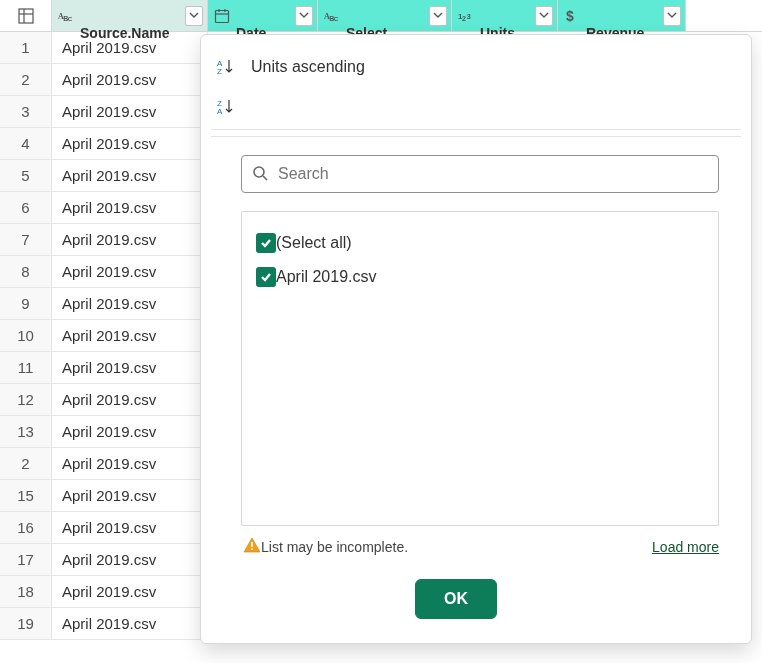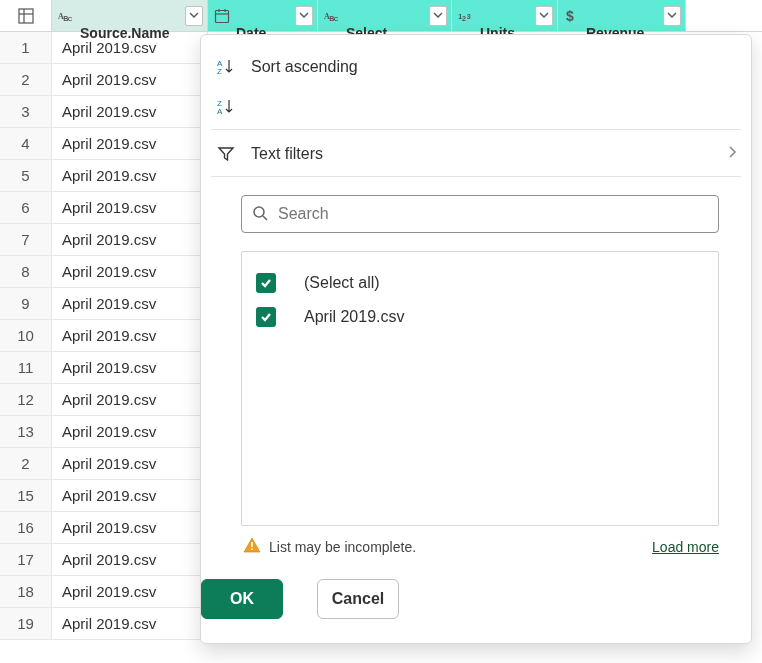--- a/index.html
+++ b/index.html
@@ -125,46 +125,46 @@
     .values-box {
       margin-top: 18px;
       border: 1px solid #d7d7d7;
       flex:1;
       border-radius: 2px;
       padding: 14px 14px;
     }
     .chk-row {
       display:flex;
       align-items:center;
-      gap: 28px;
+      gap: 0;
       height: 34px;
       font-size: 16px;
     }
     .chk {
       width: 20px; height:20px;
       background:#0c7c59;
       border-radius:3px;
       display:flex; align-items:center; justify-content:center;
     }
     .chk svg { stroke:#fff; }
     .warn-row {
       display:flex;
       align-items:center;
-      gap: 8px;
+      gap: 0;
       padding: 10px 0 4px 2px;
       color:#444;
     }
     .warn-row .link {
       margin-left:auto;
       color:#14532d;
       text-decoration:underline;
     }
     .btn-row {
       display:flex;
-      justify-content:flex-start;
+      justify-content:center;
       gap: 34px;
       padding: 18px 40px 24px 0;
     }
     .btn {
       min-width: 82px;
       height: 40px;
       border-radius: 6px;
       display:flex; align-items:center; justify-content:center;
       font-size: 16px;
       font-weight:600;
@@ -346,47 +346,34 @@
 <div class="popup">
   <div class="menu-section">
     <div class="menu-item">
       <span class="mi-icon">
         <svg width="18" height="18" viewBox="0 0 18 18">
             <text x="0" y="8" font-size="8" fill="#1177aa">A</text>
             <text x="0" y="16" font-size="8" fill="#1177aa">Z</text>
             <path d="M12 2 v12 M9 11 l3 3 l3 -3" stroke="#333" stroke-width="1.2" fill="none"></path>
           </svg>
       </span>
-      <span>Sort ascending</span>
+      <span>Units ascending</span>
     </div>
     <div class="menu-item">
       <span class="mi-icon">
         <svg width="18" height="18" viewBox="0 0 18 18">
             <text x="0" y="8" font-size="8" fill="#1177aa">Z</text>
             <text x="0" y="16" font-size="8" fill="#1177aa">A</text>
             <path d="M12 2 v12 M9 11 l3 3 l3 -3" stroke="#333" stroke-width="1.2" fill="none"></path>
           </svg>
       </span>
     </div>
   </div>
   <div class="menu-divider"></div>
   <div class="menu-section">
-    <div class="menu-item">
-      <span class="mi-icon">
-        <svg width="18" height="18" viewBox="0 0 18 18" fill="none" stroke="#333" stroke-width="1.4">
-          <path d="M2 3 h14 l-5.5 6 v6 l-3 -2 v-4 z"></path>
-        </svg>
-      </span>
-      <span>Text filters</span>
-      <span class="chev">
-        <svg width="10" height="14" viewBox="0 0 10 14" fill="none" stroke="#888" stroke-width="1.6">
-            <path d="M3 2 l5 5 l-5 5"></path>
-          </svg>
-      </span>
-    </div>
   </div>
   <div class="menu-divider"></div>
 
   <div class="filter-body">
     <div class="search-box">
       <span>
         <svg width="16" height="16" viewBox="0 0 16 16" fill="none" stroke="#666" stroke-width="1.6">
             <circle cx="7" cy="7" r="5"></circle>
             <line x1="11" y1="11" x2="15" y2="15"></line>
           </svg>
@@ -421,15 +408,14 @@
             <rect x="8.2" y="12.4" width="1.6" height="1.6" fill="#fff"></rect>
           </svg>
       </span>
       <span>List may be incomplete.</span>
       <a class="link" href="#">Load more</a>
     </div>
   </div>
 
   <div class="btn-row">
     <div class="btn btn-primary">OK</div>
-    <div class="btn btn-secondary">Cancel</div>
   </div>
 </div>
 
 </body></html>

